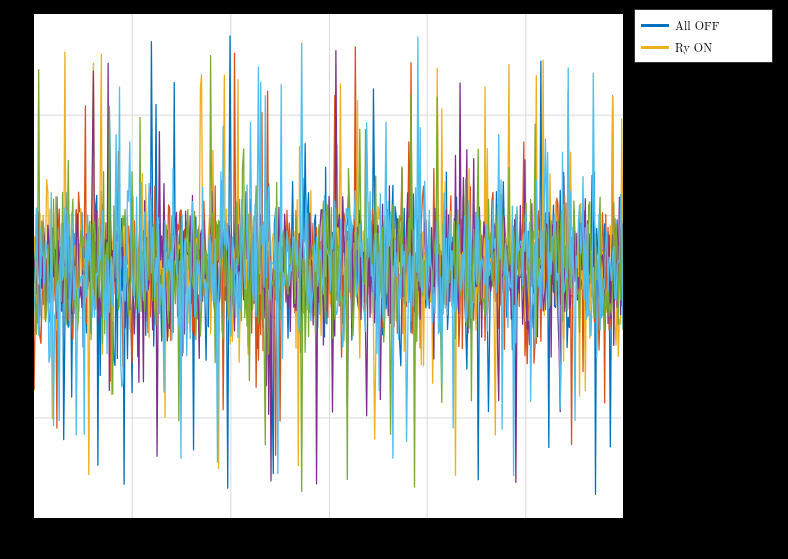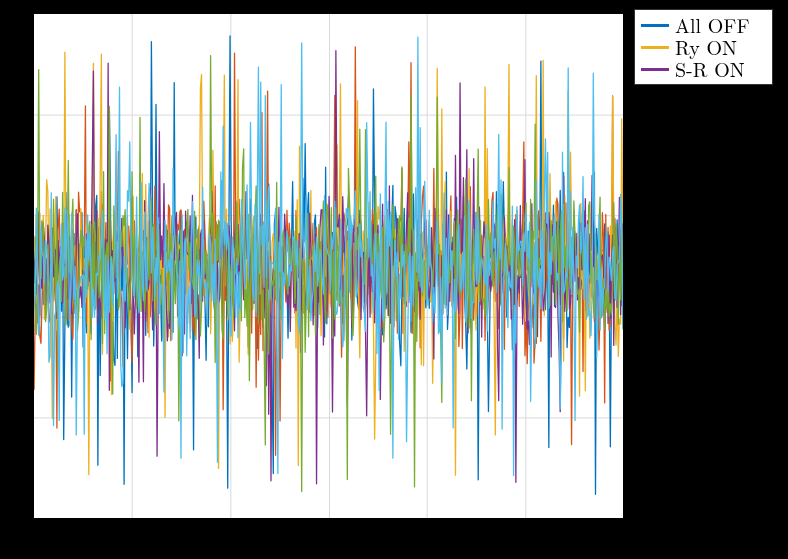--- a/index.html
+++ b/index.html
@@ -27,21 +27,21 @@
     left: 0; top: 0;
     width: 100%;
     height: 100%;
   }
   .legend {
     position: absolute;
     background: #fff;
     border: 1px solid #333;
     box-sizing: border-box;
     padding: 4px 6px 4px 6px;
-    font-size: 20px;
+    font-size: 12px;
     line-height: 22px;
     color: #000;
   }
   .legend-row {
     display: flex;
     align-items: center;
     height: 22px;
   }
   .legend-swatch {
     width: 28px;
@@ -81,18 +81,14 @@
 
   <div id="legend" class="legend" style="left: 634px; top: 9px; width: 139px;">
       <div class="legend-row">
         <div class="legend-swatch" style="background: rgb(0, 114, 189);"></div>
         <span class="legend-label">All OFF</span>
       </div>
       <div class="legend-row">
         <div class="legend-swatch" style="background: rgb(237, 177, 32);"></div>
         <span class="legend-label">Ry ON</span>
       </div>
-      <div class="legend-row">
-        <div class="legend-swatch" style="background: rgb(126, 47, 142);"></div>
-        <span class="legend-label">S-R ON</span>
-      </div>
     </div>
 </div>
 
 </body></html>

